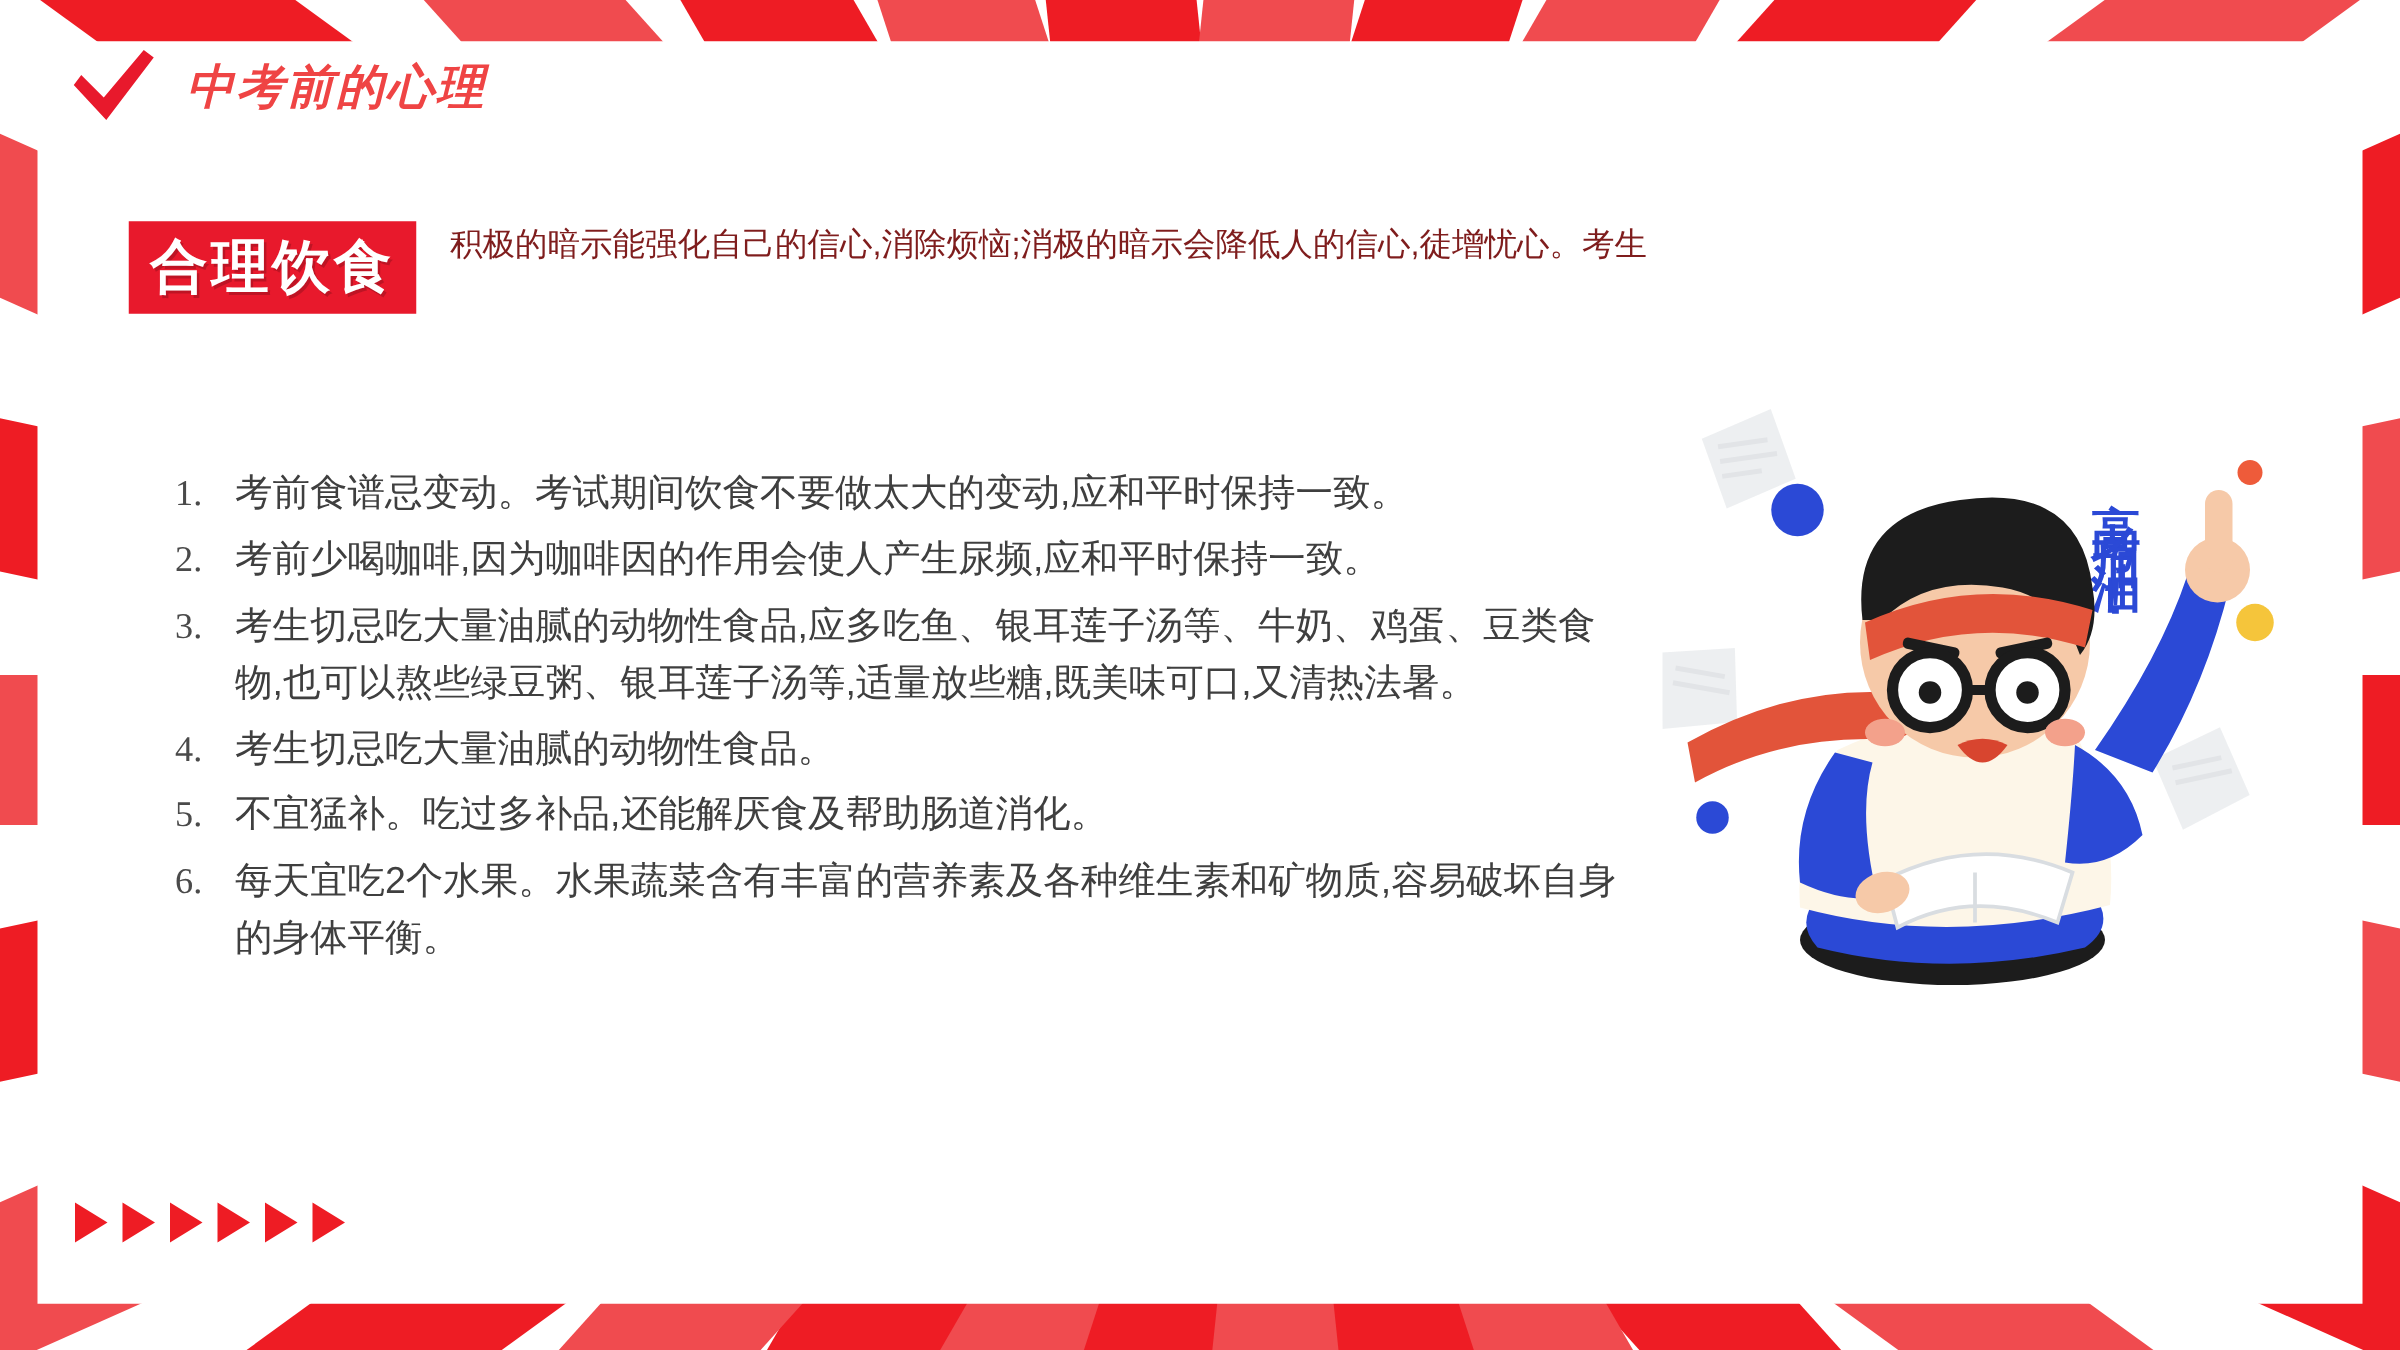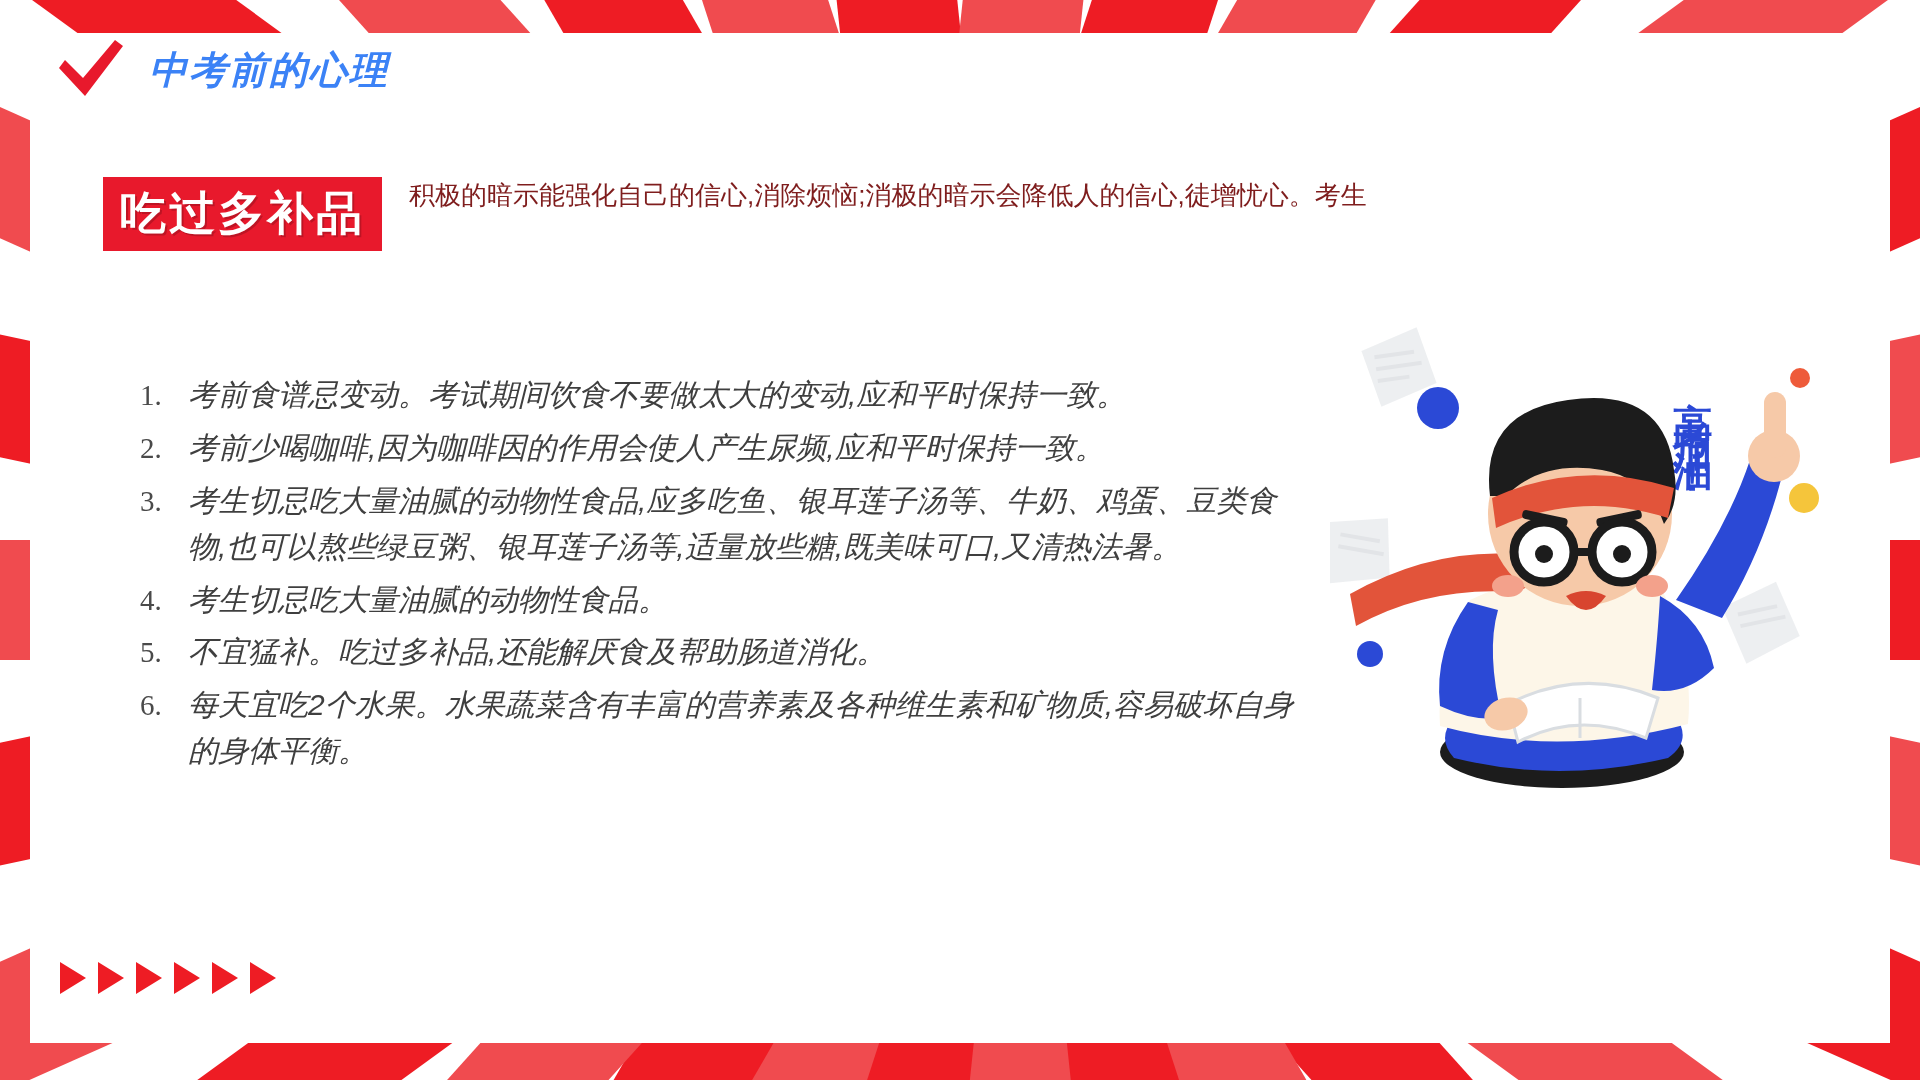--- a/index.html
+++ b/index.html
@@ -23,21 +23,21 @@
   
   #card{
     position:absolute;left:30px;top:33px;width:1860px;height:1010px;
     background:#ffffff;
   }
 
   
   #header{position:absolute;left:55px;top:38px;display:flex;align-items:center;gap:22px;}
   #check-icon{width:72px;height:64px;display:block;}
   #page-title{
-    font-size:38px;font-weight:bold;font-style:italic;color:#3b82f6;
+    font-size:38px;font-weight:bold;font-style:italic;color:#ef4444;
     letter-spacing:2px;line-height:1;white-space:nowrap;
   }
 
   
   #intro-row{position:absolute;left:103px;top:177px;display:flex;align-items:flex-start;}
   #badge{
     background:#e8192c;color:#ffffff;
     font-size:46px;font-weight:bold;letter-spacing:3px;
     padding:13px 17px 15px 17px;line-height:1;
     text-shadow:2px 2px 0 rgba(0,0,0,0.18);
@@ -58,21 +58,21 @@
     color:#3f3f3f;font-size:30px;line-height:1.53;
   }
   #list li{
     display:flex;align-items:flex-start;margin-bottom:7px;
   }
   #list .num{
     flex:0 0 48px;text-align:left;font-size:29px;color:#4a4a4a;
     font-family:"Liberation Serif","DejaVu Serif",serif;
     padding-top:1px;
   }
-  #list .txt{flex:1 1 auto;font-style:italic;}
+  #list .txt{flex:1 1 auto;}
 
   
   #slogan{
     position:absolute;left:1672px;top:370px;
     writing-mode:vertical-rl;
     font-size:40px;font-weight:bold;color:#2b49d6;
     letter-spacing:16px;line-height:1;
     font-family:"Liberation Serif","DejaVu Serif",serif;
   }
 
@@ -130,21 +130,21 @@
   <div id="card"></div>
 
   <div id="header">
     <svg id="check-icon" viewBox="0 0 72 64">
       <path d="M4 30 L10 22 L28 40 L60 2 L68 8 L30 58 Z" fill="#e8192c"></path>
     </svg>
     <div id="page-title">中考前的心理</div>
   </div>
 
   <div id="intro-row">
-    <div id="badge">吃过多补品</div>
+    <div id="badge">合理饮食</div>
     <div id="intro-text">
       <span class="l">积极的暗示能强化自己的信心,消除烦恼;消极的暗示会降低人的信心,徒增忧心。考生</span>
     </div>
   </div>
 
   <ul id="list">
     <li>
       <span class="num">1.</span>
       <span class="txt">考前食谱忌变动。考试期间饮食不要做太大的变动,应和平时保持一致。</span>
     </li>

